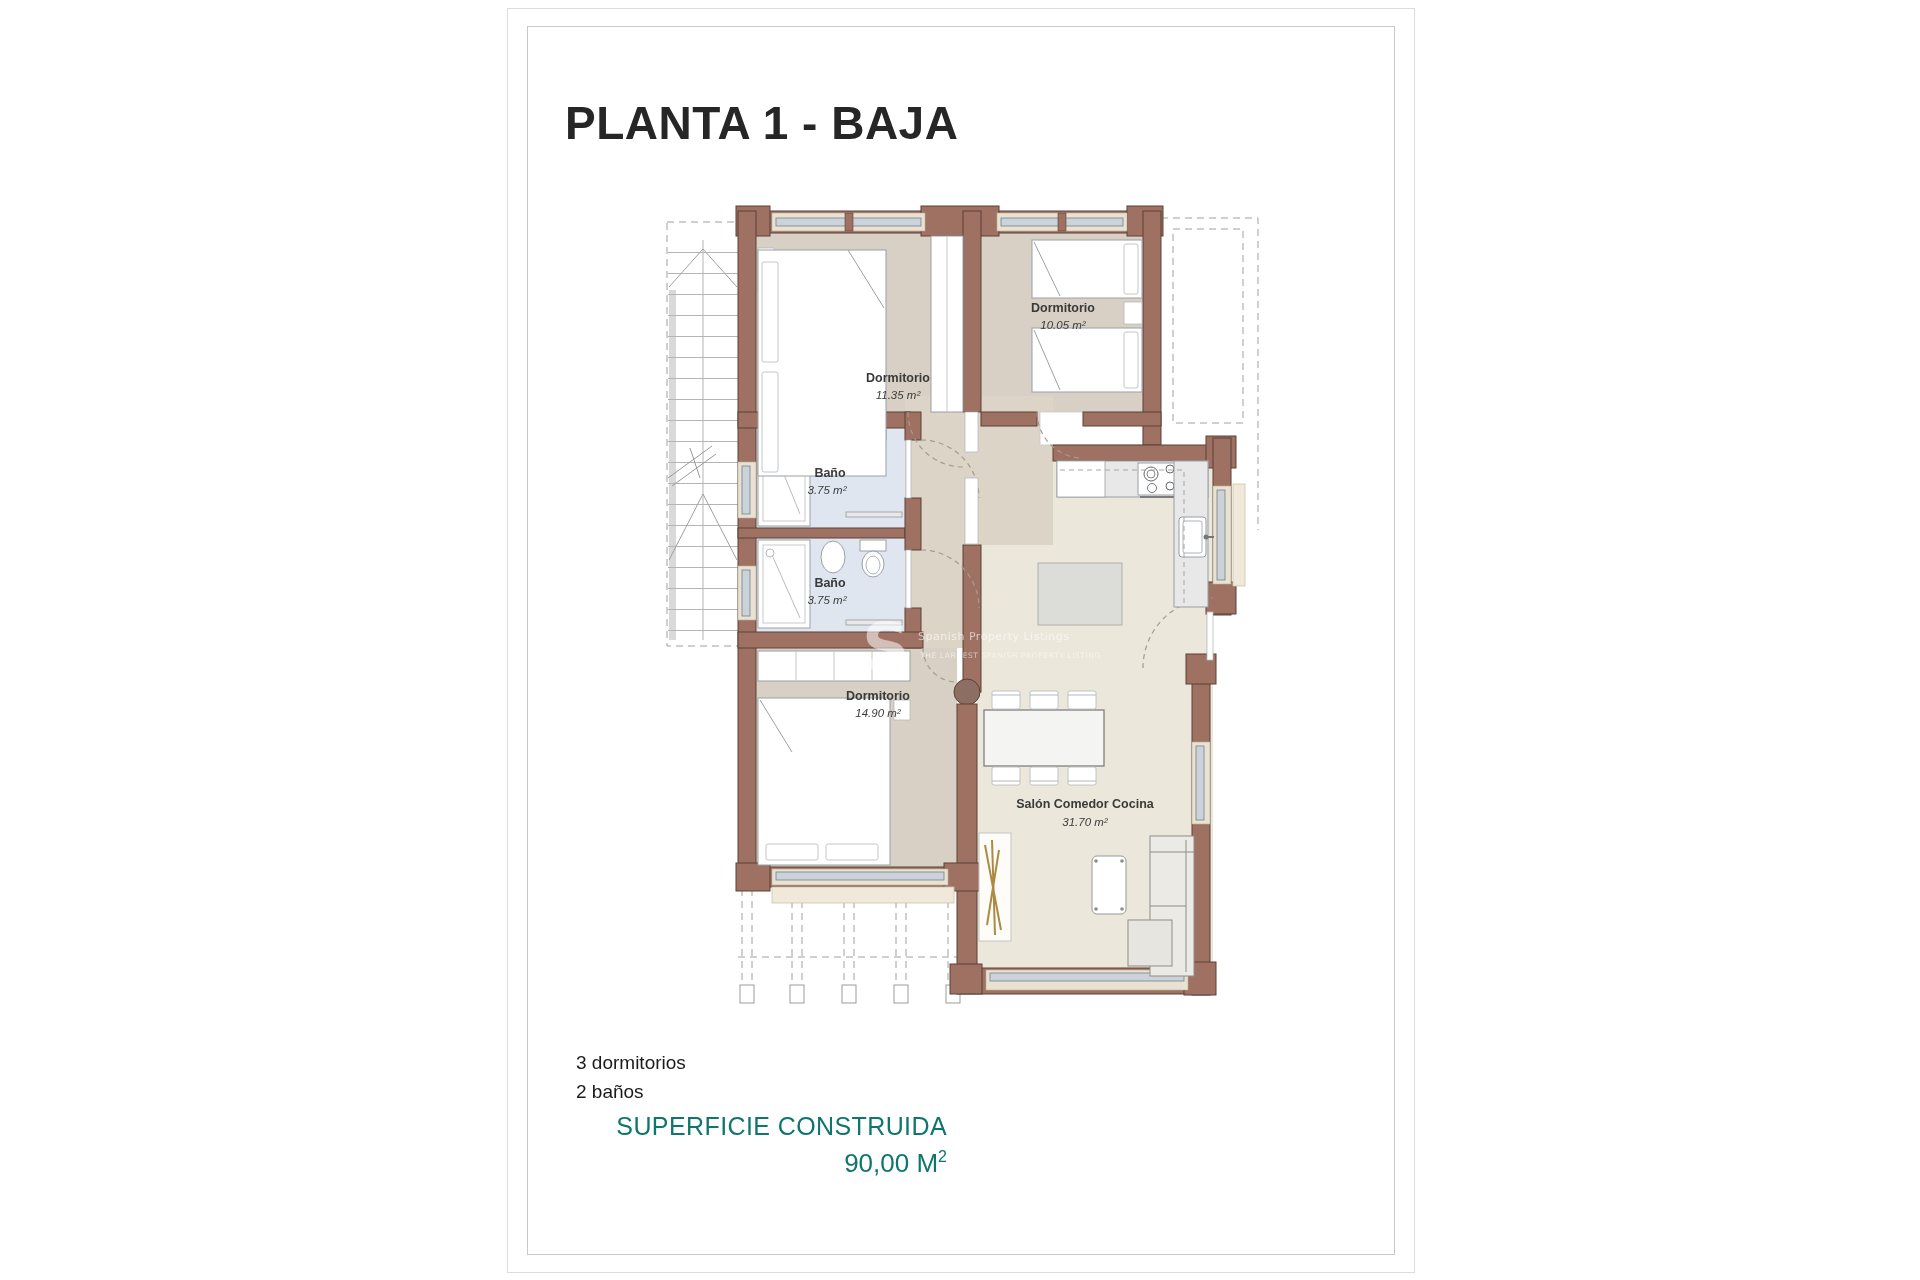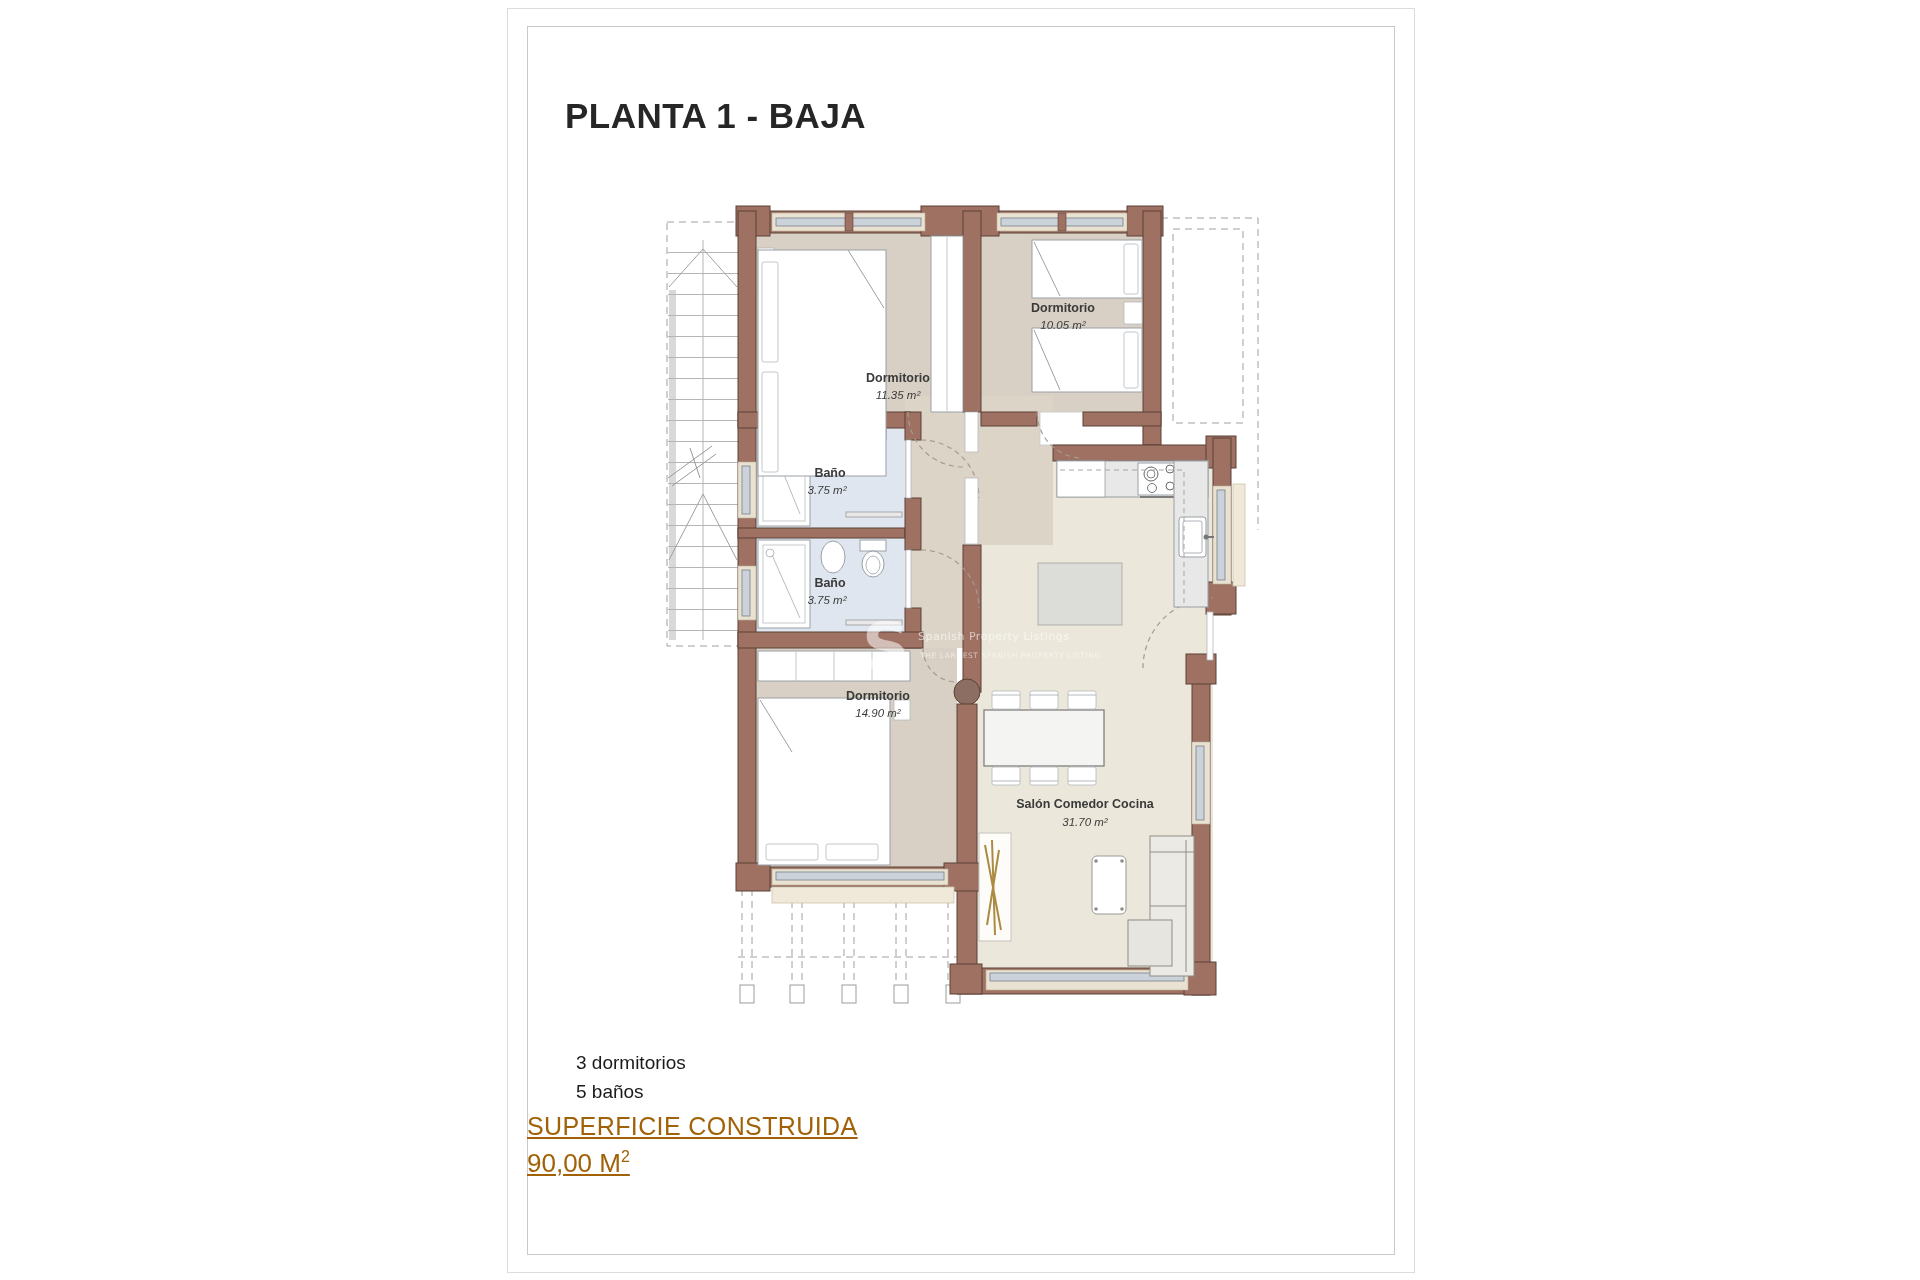--- a/index.html
+++ b/index.html
@@ -2,24 +2,24 @@
 <html><head>
 <meta charset="utf-8">
 <style>
   html,body{margin:0;padding:0;background:#ffffff;}
   .page{position:relative;width:1920px;height:1280px;background:#fff;overflow:hidden;
         font-family:"Liberation Sans",sans-serif;}
   .sheet{position:absolute;left:507px;top:8px;width:906px;height:1263px;
          border:1px solid #dcdcdc;background:#fff;}
   .frame{position:absolute;left:527px;top:26px;width:866px;height:1227px;
          border:1px solid #c9c9c9;}
-  .title{position:absolute;left:565px;top:96px;font-size:35px;font-weight:700;
+  .title{position:absolute;left:565px;top:96px;font-size:46px;font-weight:700;
          color:#262626;letter-spacing:.5px;}
   .summary{position:absolute;left:576px;top:1049px;font-size:19px;color:#1b1b1b;line-height:1.5;}
-  .surface{position:absolute;left:527px;top:1112px;width:420px;text-align:left;color:#a16207;text-decoration:underline;}
+  .surface{position:absolute;left:527px;top:1112px;width:420px;text-align:right;color:#0f766e;}
   .surface .lbl{font-size:25px;letter-spacing:.4px;}
   .surface .val{font-size:26px;margin-top:7px;}
   .surface sup{font-size:16px;}
   svg{position:absolute;left:640px;top:190px;width:680px;height:830px;}
   .room-name{font:700 12.5px "Liberation Sans",sans-serif;fill:#3a3a3a;text-anchor:middle;}
   .room-area{font:italic 400 11.5px "Liberation Sans",sans-serif;fill:#3c3c3c;text-anchor:middle;}
   .wm-logo{font:700 66px "DejaVu Sans",sans-serif;fill:rgba(255,255,255,.55);}
   .wm-1{font:400 11px "DejaVu Sans",sans-serif;fill:rgba(255,255,255,.6);letter-spacing:.5px;}
   .wm-2{font:400 7.5px "DejaVu Sans",sans-serif;fill:rgba(255,255,255,.55);letter-spacing:.6px;}
   .wall{fill:#9e7163;stroke:#5d4037;stroke-width:1;}
@@ -280,20 +280,20 @@
       <text class="room-area" x="827" y="604">3.75 m²</text>
       <text class="room-name" x="878" y="700">Dormitorio</text>
       <text class="room-area" x="878" y="717">14.90 m²</text>
       <text class="room-name" x="1085" y="808">Salón Comedor Cocina</text>
       <text class="room-area" x="1085" y="826">31.70 m²</text>
     </g>
   </svg>
 
   <div class="summary">
     <div>3 dormitorios</div>
-    <div>5 baños</div>
+    <div>2 baños</div>
   </div>
 
   <div class="surface">
     <div class="lbl">SUPERFICIE CONSTRUIDA</div>
     <div class="val"><span>90,00 M</span><sup>2</sup></div>
   </div>
 </div>
 
 </body></html>

